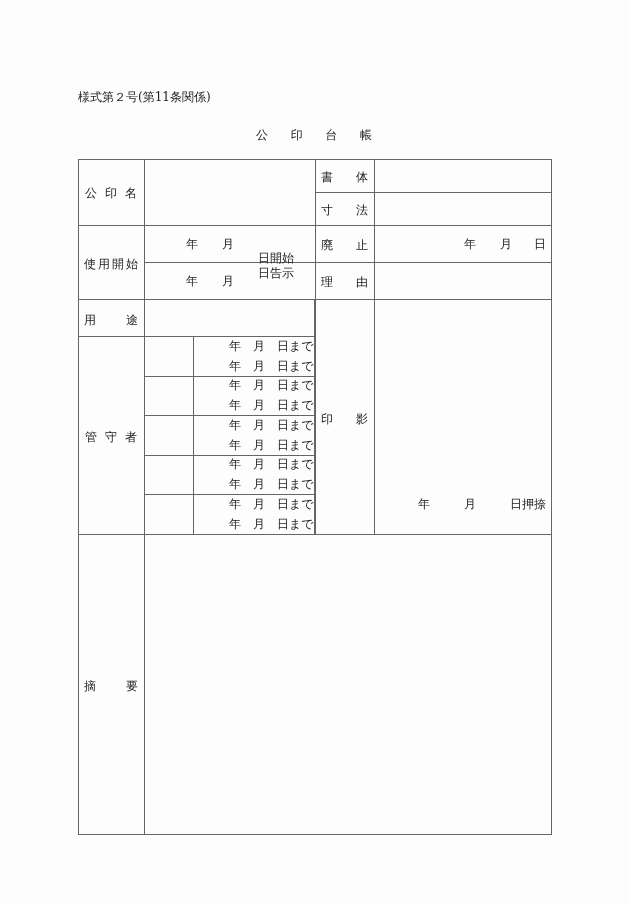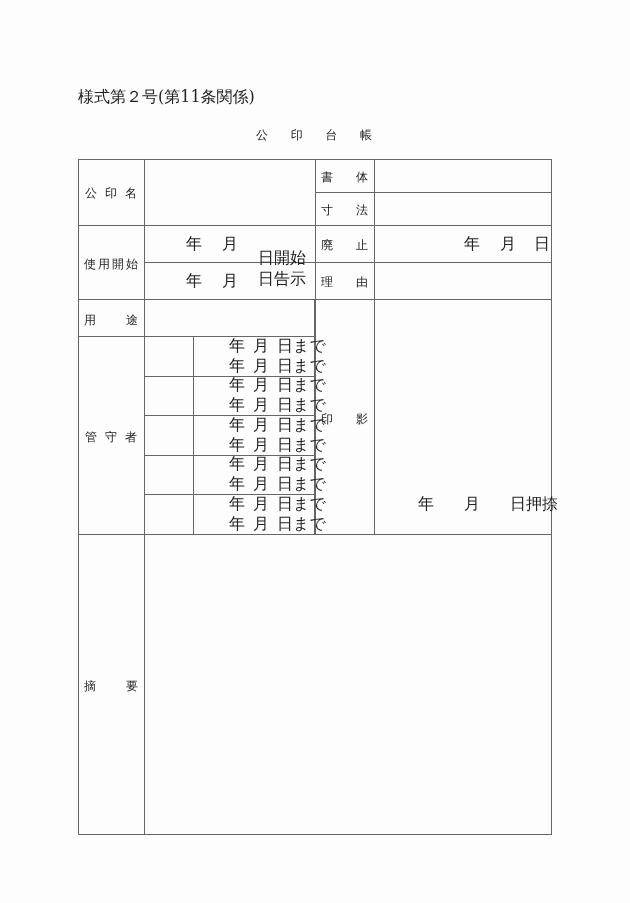--- a/index.html
+++ b/index.html
@@ -1,21 +1,21 @@
 <!DOCTYPE html>
 <html><head>
 <meta charset="utf-8">
 <style>
   html, body { margin:0; padding:0; }
   body { width:630px; height:903px; background:#fdfdfd; position:relative; font-family:"DejaVu Serif", "Liberation Serif", serif; color:#222; font-size:12px; overflow:hidden; }
   .abs { position:absolute; }
   .hline { position:absolute; height:0; border-top:1px solid #666; }
   .vline { position:absolute; width:0; border-left:1px solid #666; }
   .thick { border-left-width:2px; }
-  .txt { position:absolute; white-space:nowrap; line-height:14px; font-size:16px; }
+  .txt { position:absolute; white-space:nowrap; line-height:14px; font-size:12px; }
   .spread { display:flex; justify-content:space-between; }
 </style>
 </head>
 <body>
 
 <div class="txt" style="left:78px;top:90px;">様式第２号(第11条関係)</div>
 <div class="abs spread" style="left:256px;top:127px;width:116px;">
   <span>公</span>
   <span>印</span>
   <span>台</span>
@@ -73,21 +73,21 @@
   <span>始</span>
 </div>
 <div class="abs" style="left:146px;top:227px;width:167px;height:34px;">
   <span class="txt" style="left:40px;top:10px;">年</span>
   <span class="txt" style="left:76px;top:10px;">月</span>
   <span class="txt" style="left:112px;top:24px;">日開始</span>
 </div>
 <div class="abs" style="left:146px;top:264px;width:167px;height:34px;">
   <span class="txt" style="left:40px;top:10px;">年</span>
   <span class="txt" style="left:76px;top:10px;">月</span>
-  <span class="txt" style="left:112px;top:8px;">日告示</span>
+  <span class="txt" style="left:112px;top:2px;">日告示</span>
 </div>
 
 <div class="abs spread" style="left:321px;top:237px;width:47px;">
   <span>廃</span>
   <span>止</span>
 </div>
 <div class="abs" style="left:376px;top:227px;width:174px;height:34px;">
   <span class="txt" style="left:88px;top:10px;">年</span>
   <span class="txt" style="left:124px;top:10px;">月</span>
   <span class="txt" style="left:158px;top:10px;">日</span>

